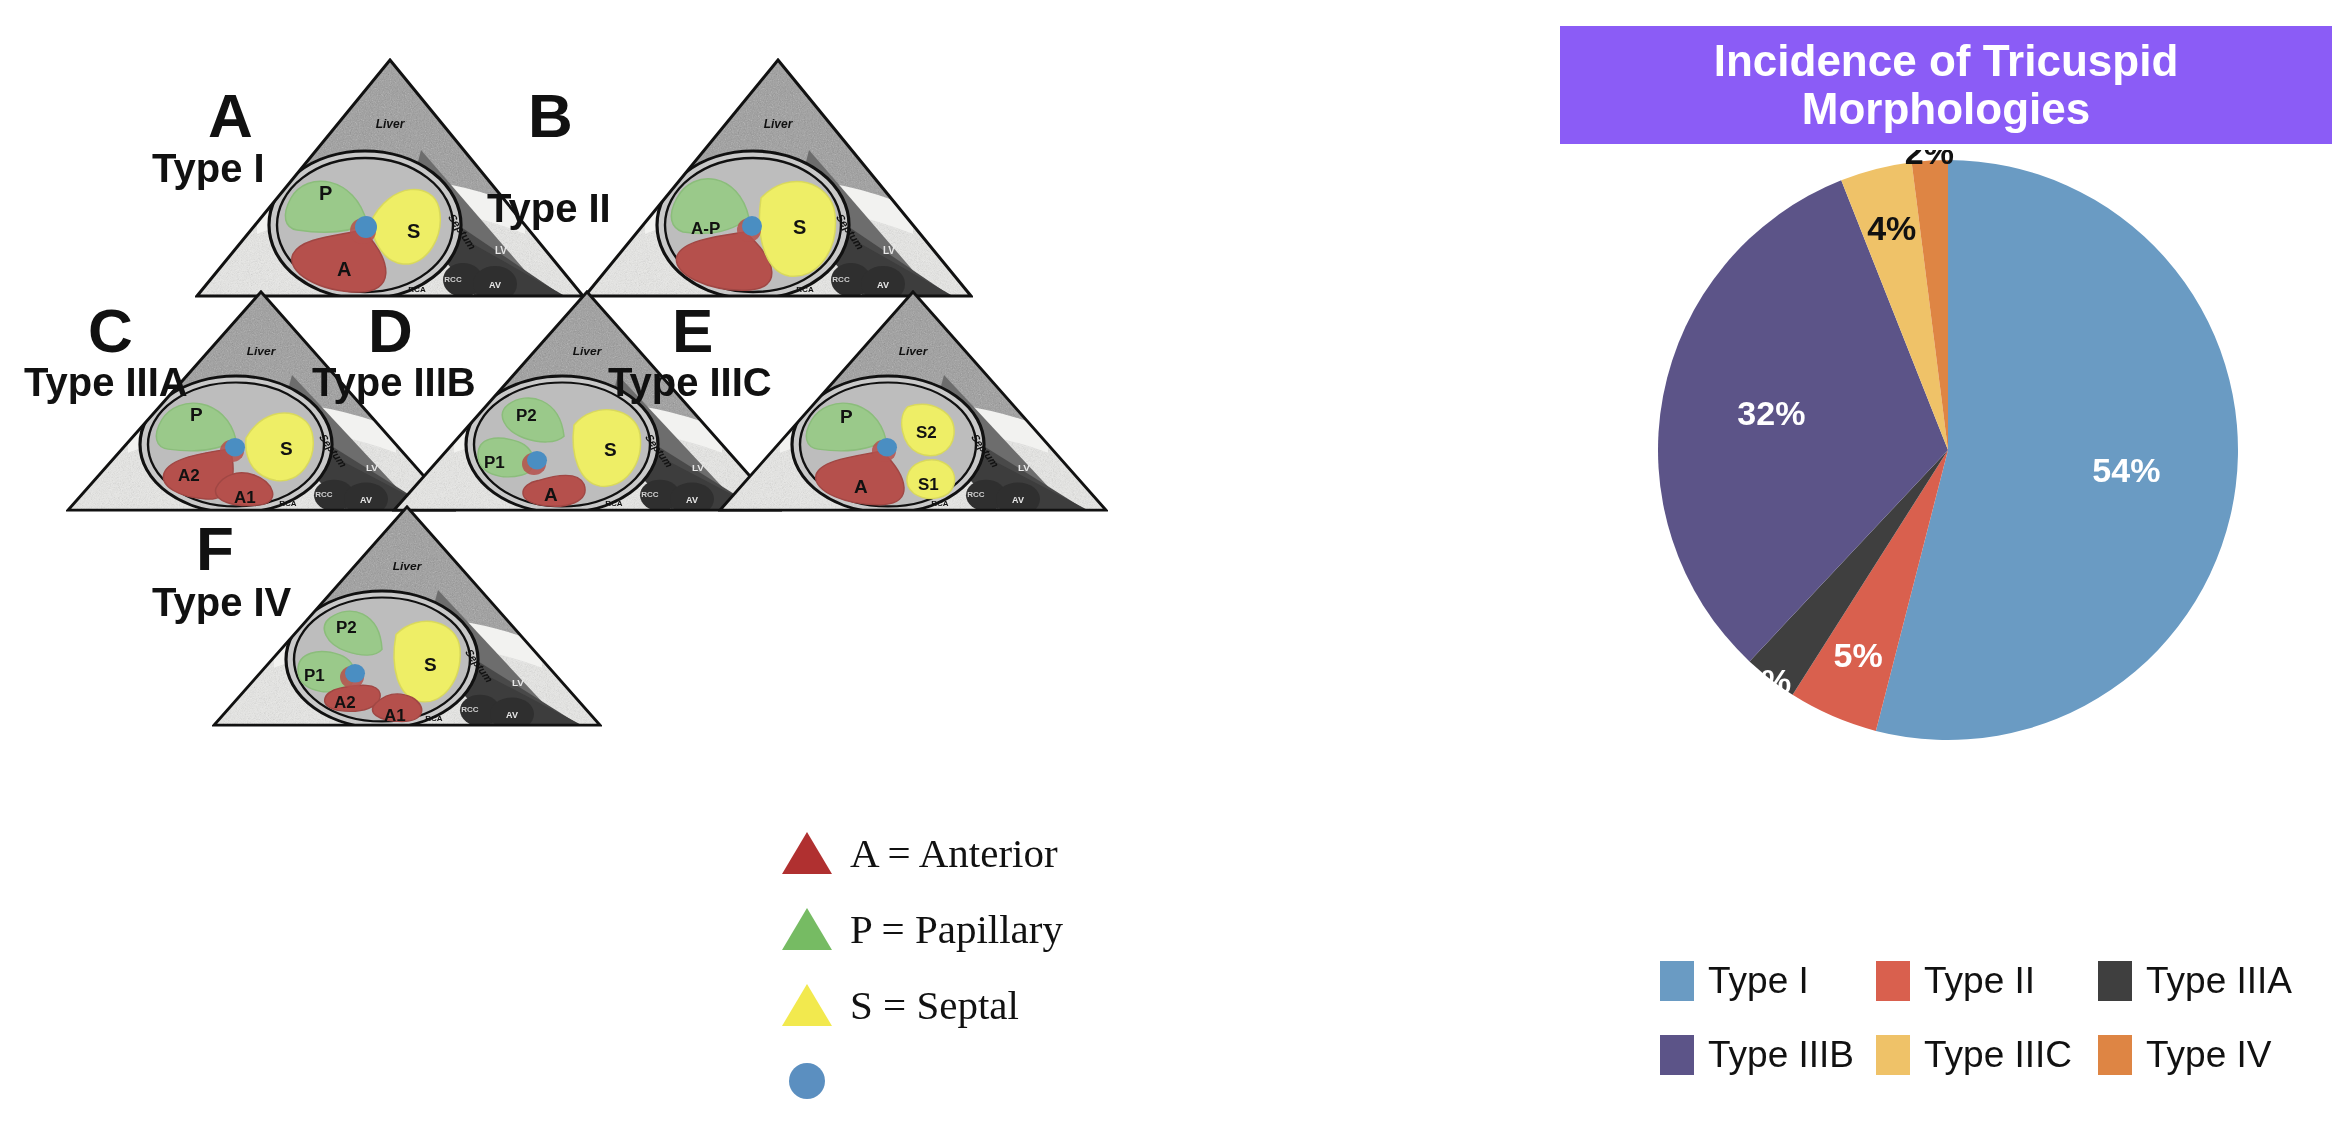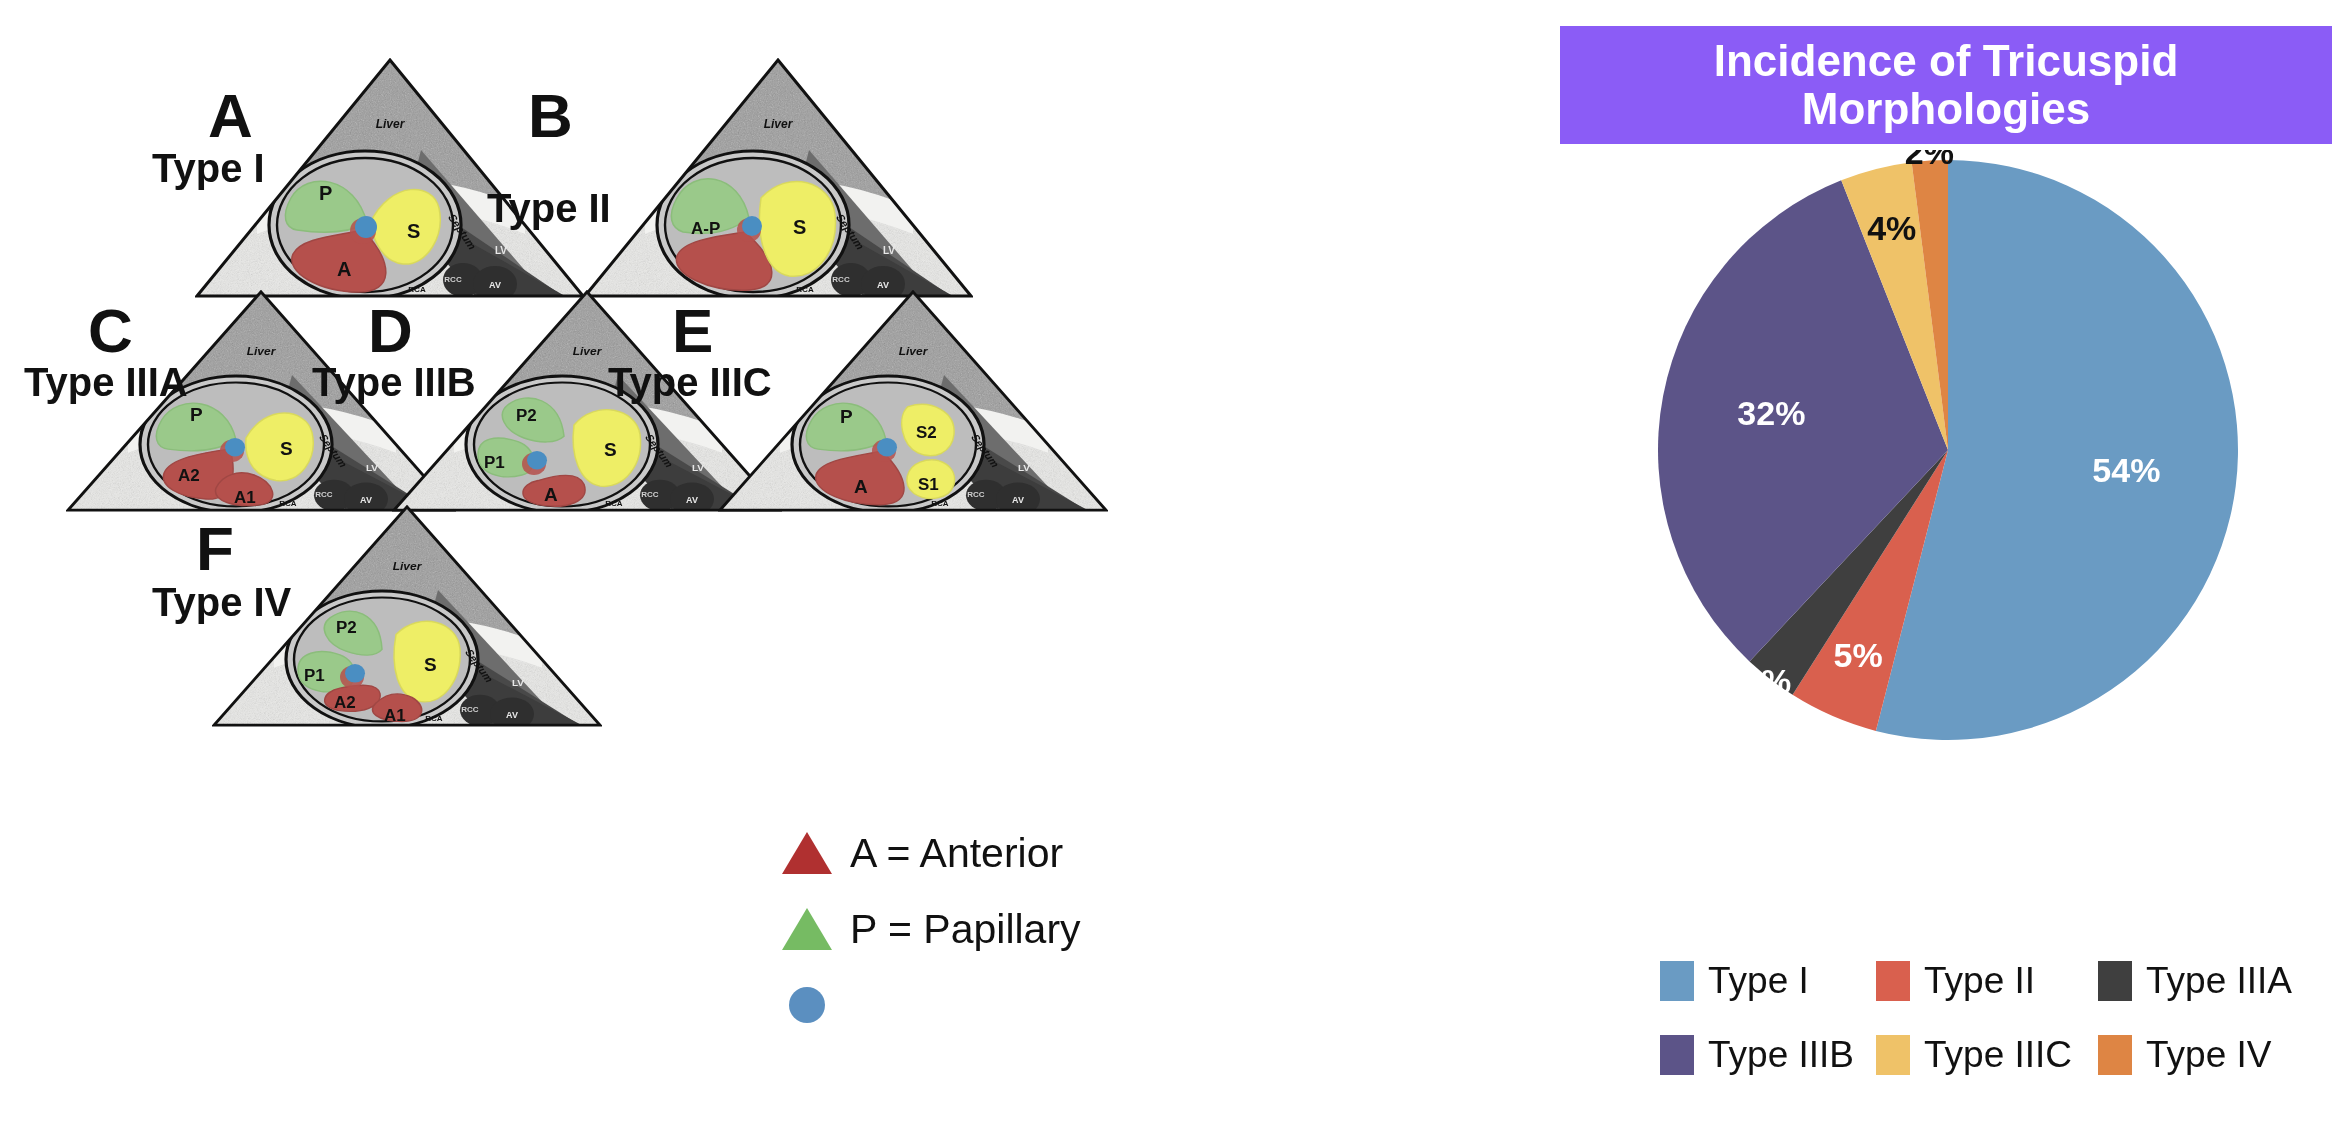--- a/index.html
+++ b/index.html
@@ -21,21 +21,21 @@
   .panel-letter{
     position:absolute;font-weight:bold;font-size:62px;color:#111;
     letter-spacing:-1px;line-height:1;
   }
   .panel-type{
     position:absolute;font-weight:bold;font-size:40px;color:#111;
     line-height:1;white-space:nowrap;
   }
 
   
-  #valve-key{position:absolute;left:770px;top:815px;width:700px;}
+  #valve-key{position:absolute;left:770px;top:815px;width:700px;font-family:Liberation Serif, serif;}
   .key-row{display:flex;align-items:center;height:76px;}
   .key-glyph{width:74px;display:flex;justify-content:center;align-items:center;}
   .key-tri{width:0;height:0;border-left:25px solid transparent;border-right:25px solid transparent;}
   .key-dot{width:36px;height:36px;border-radius:50%;}
   .key-label{font-size:41px;color:#111;white-space:nowrap;padding-left:6px;}
 
   
   #chart-card{position:absolute;left:1548px;top:0;width:796px;height:1134px;}
 
   #chart-title-bar{
@@ -347,20 +347,26 @@
         <span class="key-label">A = Anterior</span>
       </div>
       <div class="key-row">
         <span class="key-glyph">
           <span class="key-tri" style="border-bottom:42px solid #76bb63;"></span>
         </span>
         <span class="key-label">P = Papillary</span>
       </div>
       <div class="key-row">
         <span class="key-glyph">
+          <span class="key-tri" style="border-bottom:42px solid #f2e94e;"></span>
+        </span>
+        <span class="key-label">S = Septal</span>
+      </div>
+      <div class="key-row">
+        <span class="key-glyph">
           <span class="key-dot" style="background:#5b8fc0;"></span>
         </span>
       </div>
     </div>
   </div>
 
   <div id="chart-card">
 
     <div id="chart-title-bar" style="background: #8b5cf6;">
       <div id="chart-title-text">Incidence of Tricuspid Morphologies</div>

